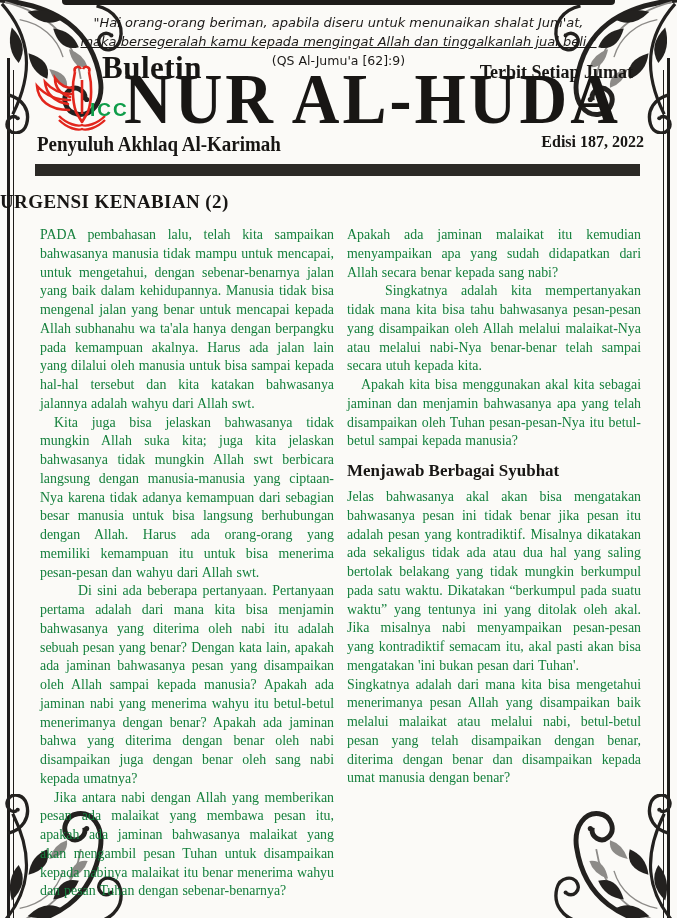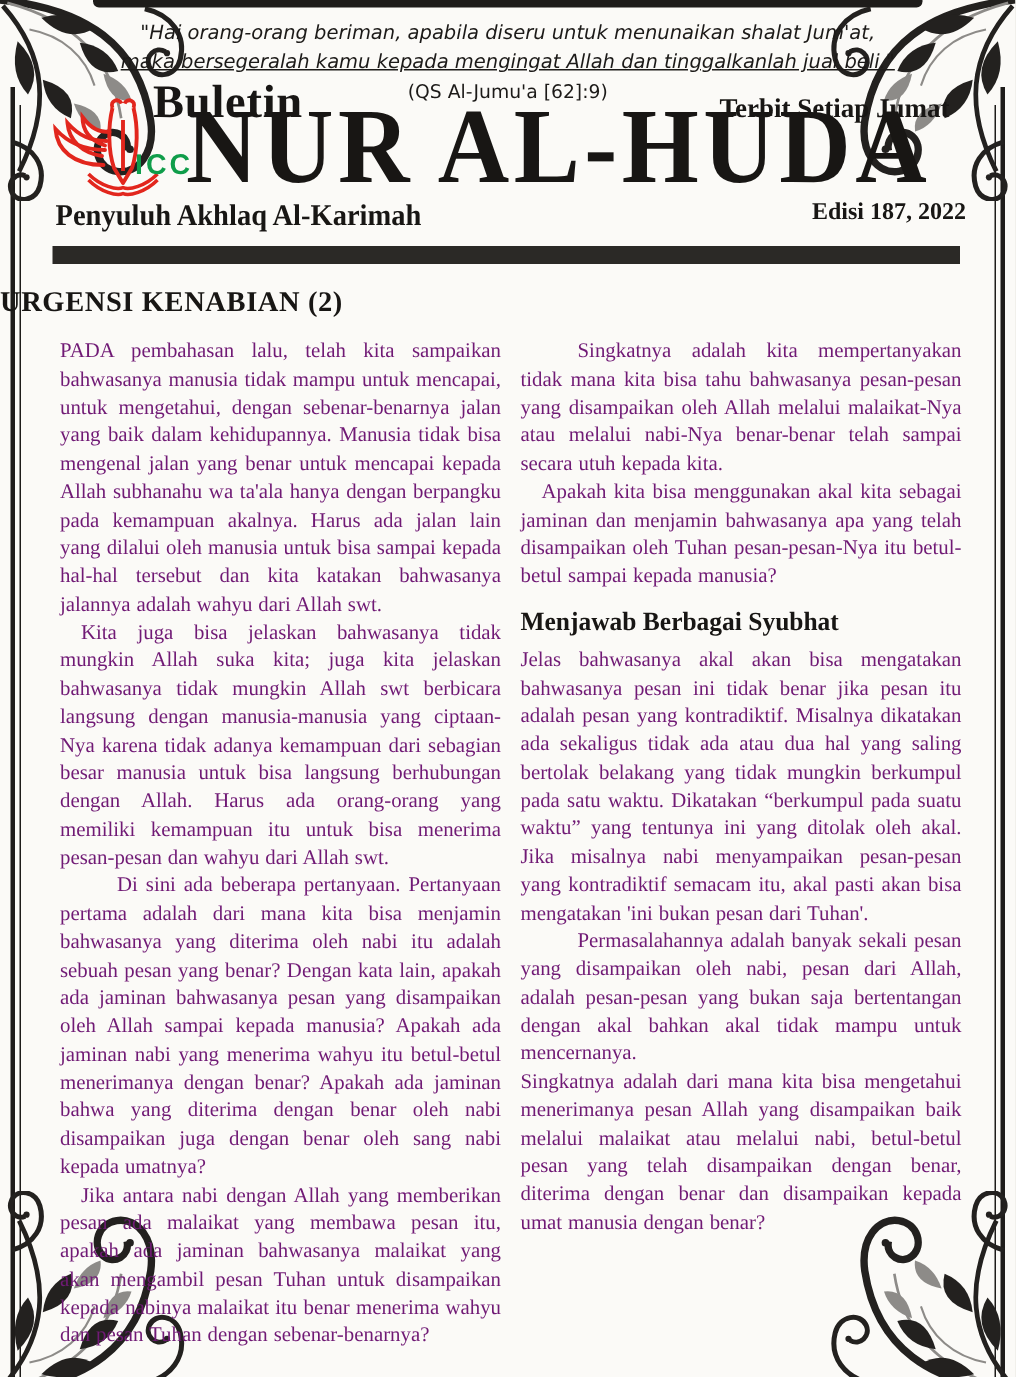--- a/index.html
+++ b/index.html
@@ -40,21 +40,21 @@
     transform:scaleX(.95);transform-origin:left center;white-space:nowrap;}
   .sub-right{position:absolute;right:33px;top:133px;font-size:16px;font-weight:bold;white-space:nowrap;text-align:center;}
   .rule{position:absolute;left:35px;right:37px;top:164px;height:12px;background:#2b2926;}
   
   .article-title{position:absolute;left:0;right:0;top:191px;text-align:left;
     font-size:19px;font-weight:bold;letter-spacing:.4px;}
   .columns{position:absolute;left:40px;right:36px;top:226px;bottom:6px;
     display:flex;gap:13px;}
   .col{flex:1;min-width:0;}
   .col p{margin:0;text-align:justify;font-size:13.9px;line-height:18.75px;
-    color:#701a75;word-spacing:.5px;}
+    color:#15803d;word-spacing:.5px;}
   .col p.ind-sm{text-indent:14px;}
   .col p.ind-lg{text-indent:38px;}
   .syubhat{margin:9px 0 7px 0;font-size:17.5px;font-weight:bold;
     transform:scaleX(.97);transform-origin:left center;white-space:nowrap;}
 </style>
 </head>
 <body>
 
 <div class="page">
 
@@ -143,22 +143,22 @@
   <div class="article-title">URGENSI KENABIAN (2)</div>
 
   <div class="columns">
     <div class="col">
       <p>PADA pembahasan lalu, telah kita sampaikan bahwasanya manusia tidak mampu untuk mencapai, untuk mengetahui, dengan sebenar-benarnya jalan yang baik dalam kehidupannya. Manusia tidak bisa mengenal jalan yang benar untuk mencapai kepada Allah subhanahu wa ta'ala hanya dengan berpangku pada kemampuan akalnya. Harus ada jalan lain yang dilalui oleh manusia untuk bisa sampai kepada hal-hal tersebut dan kita katakan bahwasanya jalannya adalah wahyu dari Allah swt.</p>
       <p class="ind-sm">Kita juga bisa jelaskan bahwasanya tidak mungkin Allah suka kita; juga kita jelaskan bahwasanya tidak mungkin Allah swt berbicara langsung dengan manusia-manusia yang ciptaan-Nya karena tidak adanya kemampuan dari sebagian besar manusia untuk bisa langsung berhubungan dengan Allah. Harus ada orang-orang yang memiliki kemampuan itu untuk bisa menerima pesan-pesan dan wahyu dari Allah swt.</p>
       <p class="ind-lg">Di sini ada beberapa pertanyaan. Pertanyaan pertama adalah dari mana kita bisa menjamin bahwasanya yang diterima oleh nabi itu adalah sebuah pesan yang benar? Dengan kata lain, apakah ada jaminan bahwasanya pesan yang disampaikan oleh Allah sampai kepada manusia? Apakah ada jaminan nabi yang menerima wahyu itu betul-betul menerimanya dengan benar? Apakah ada jaminan bahwa yang diterima dengan benar oleh nabi disampaikan juga dengan benar oleh sang nabi kepada umatnya?</p>
       <p class="ind-sm">Jika antara nabi dengan Allah yang memberikan pesan ada malaikat yang membawa pesan itu, apakah ada jaminan bahwasanya malaikat yang akan mengambil pesan Tuhan untuk disampaikan kepada nabinya malaikat itu benar menerima wahyu dan pesan Tuhan dengan sebenar-benarnya?</p>
     </div>
     <div class="col">
+      <p>Apakah ada jaminan malaikat itu kemudian menyampaikan apa yang sudah didapatkan dari Allah secara benar kepada sang nabi?</p>
       <p class="ind-lg">Singkatnya adalah kita mempertanyakan tidak mana kita bisa tahu bahwasanya pesan-pesan yang disampaikan oleh Allah melalui malaikat-Nya atau melalui nabi-Nya benar-benar telah sampai secara utuh kepada kita.</p>
       <p class="ind-sm">Apakah kita bisa menggunakan akal kita sebagai jaminan dan menjamin bahwasanya apa yang telah disampaikan oleh Tuhan pesan-pesan-Nya itu betul-betul sampai kepada manusia?</p>
       <div class="syubhat">Menjawab Berbagai Syubhat</div>
       <p>Jelas bahwasanya akal akan bisa mengatakan bahwasanya pesan ini tidak benar jika pesan itu adalah pesan yang kontradiktif. Misalnya dikatakan ada sekaligus tidak ada atau dua hal yang saling bertolak belakang yang tidak mungkin berkumpul pada satu waktu. Dikatakan “berkumpul pada suatu waktu” yang tentunya ini yang ditolak oleh akal. Jika misalnya nabi menyampaikan pesan-pesan yang kontradiktif semacam itu, akal pasti akan bisa mengatakan 'ini bukan pesan dari Tuhan'.</p>
-      <p class="ind-lg">Permasalahannya adalah banyak sekali pesan yang disampaikan oleh nabi, pesan dari Allah, adalah pesan-pesan yang bukan saja bertentangan dengan akal bahkan akal tidak mampu untuk mencernanya.</p>
       <p>Singkatnya adalah dari mana kita bisa mengetahui menerimanya pesan Allah yang disampaikan baik melalui malaikat atau melalui nabi, betul-betul pesan yang telah disampaikan dengan benar, diterima dengan benar dan disampaikan kepada umat manusia dengan benar?</p>
     </div>
   </div>
 
 </div>
 
 </body></html>

